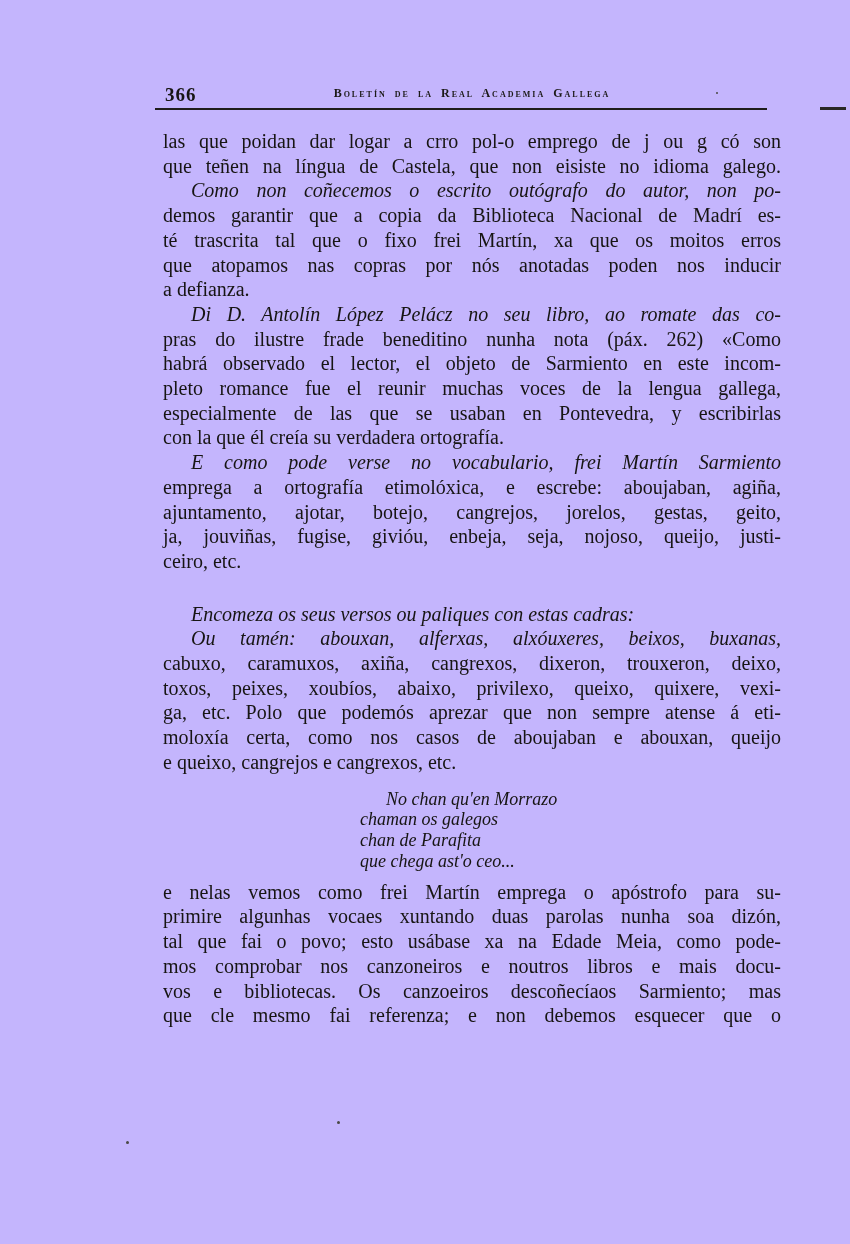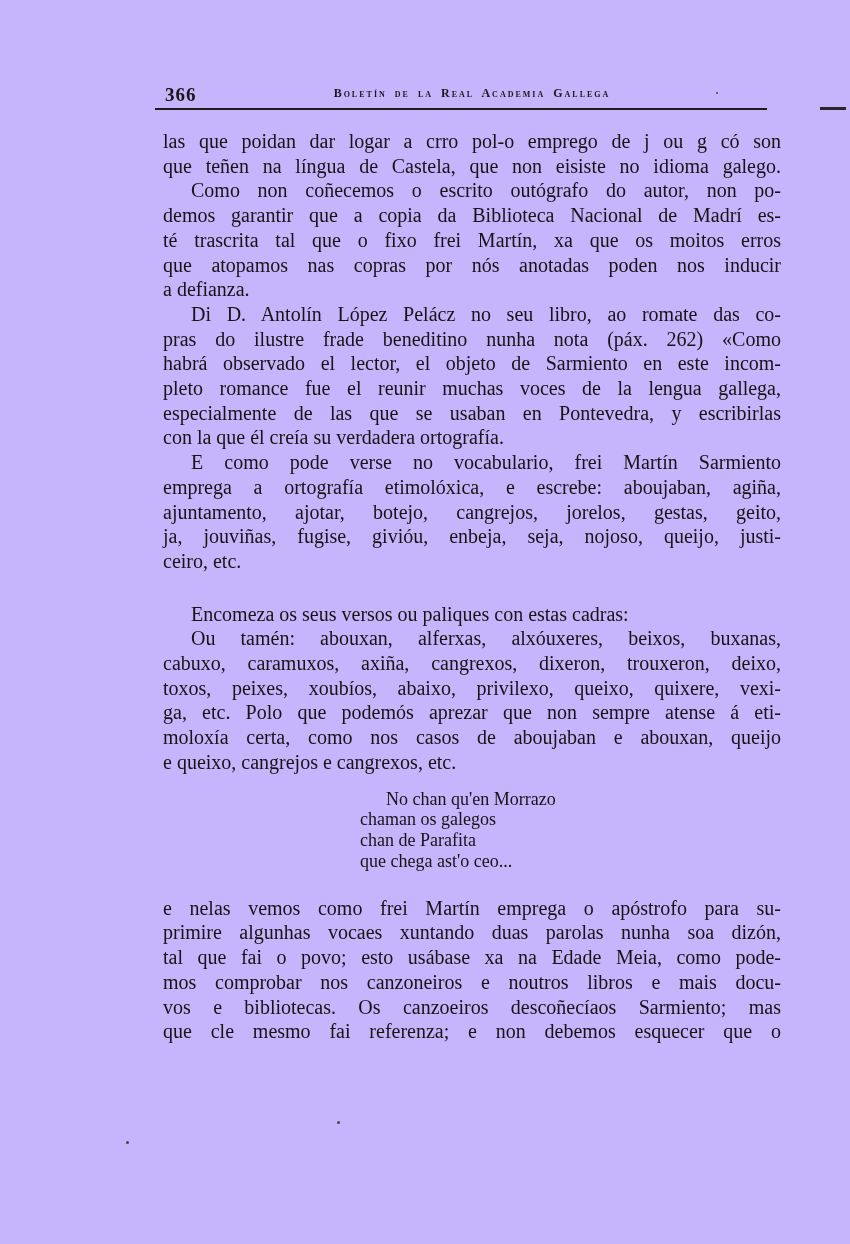--- a/index.html
+++ b/index.html
@@ -54,28 +54,29 @@
   }
   .line {
     text-align: justify;
     text-align-last: justify;
     white-space: normal;
   }
   .line.no-fill {
     text-align: right;
     text-align-last: left;
   }
-  .line.indent { text-indent: 28px; }
+  .line.indent { text-indent: 28px; font-style: italic; }
   .block.sp-large  { margin-top: 28px; }
-  .block.sp-medium { margin-top: 24px; }
+  .block.sp-medium { margin-top: 8px; }
   .block.verse {
     margin-top: 14px;
     margin-left: 197px;
     font-size: 18px;
     line-height: 20.8px;
+    font-style: italic;
   }
   .line.verse-first { text-indent: 26px; }
   
   .speck {
     position: absolute;
     background: #4a4845;
     border-radius: 50%;
   }
   .speck.s1 { left: 337px; top: 1121px; width: 3px; height: 3px; }
   .speck.s2 { left: 126px; top: 1141px; width: 3px; height: 3px; }

